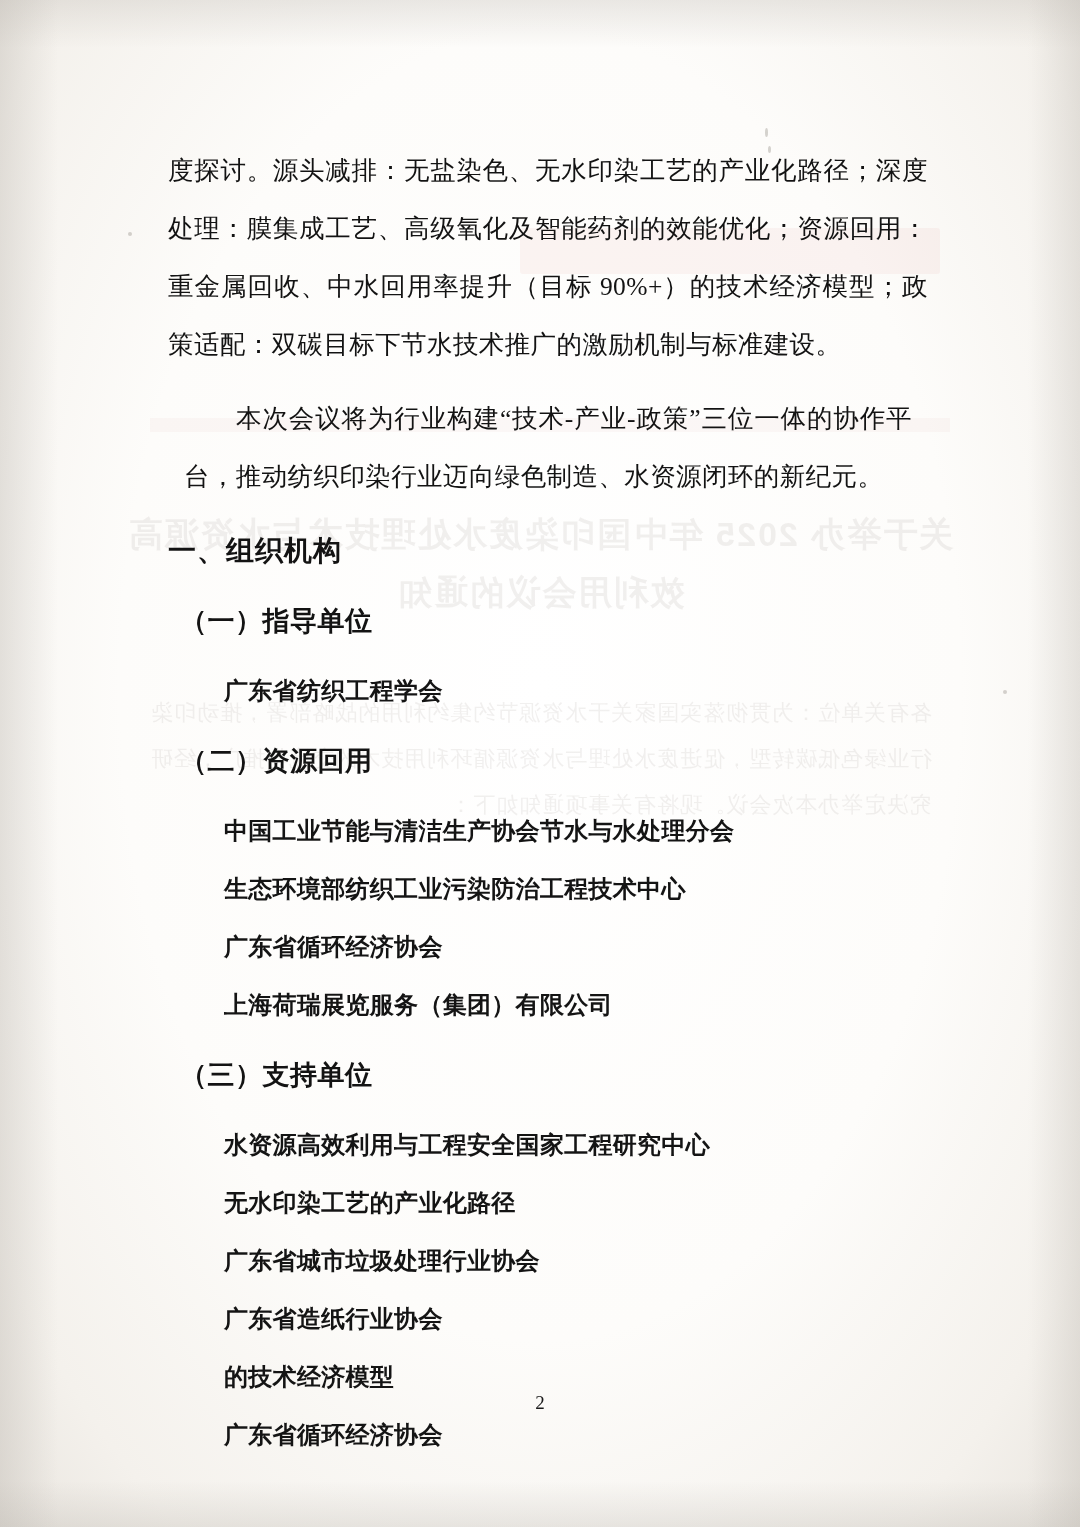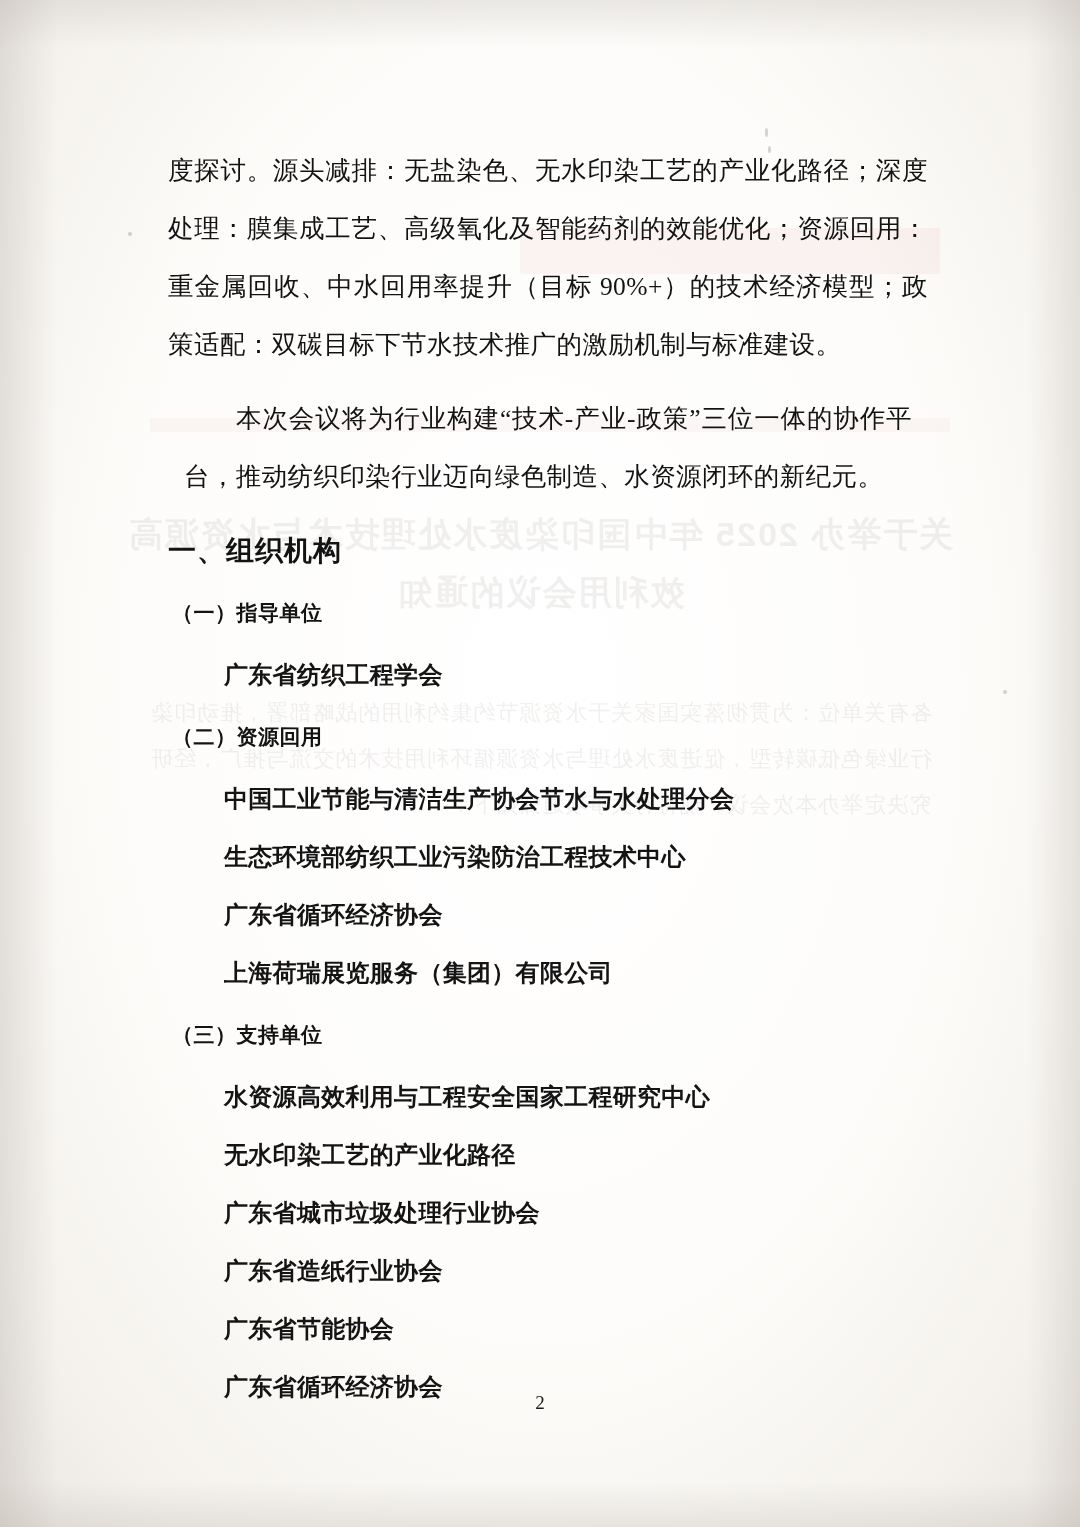--- a/index.html
+++ b/index.html
@@ -107,24 +107,24 @@
     text-indent: 52px;
   }
   .heading1 {
     margin: 0;
     font-family: "DejaVu Sans", "Liberation Sans", sans-serif;
     font-weight: bold;
     font-size: 28px;
     letter-spacing: 1px;
   }
   .heading2 {
-    margin: 4px;
+    margin: 12px;
     font-family: "DejaVu Sans", "Liberation Sans", sans-serif;
     font-weight: bold;
-    font-size: 21px;
+    font-size: 27px;
     letter-spacing: 0.5px;
   }
   .org-list {
     margin: 0;
     padding: 0;
     list-style: none;
   }
   .org-list li {
     font-size: 24px;
     line-height: 58px;
@@ -189,21 +189,21 @@
         <li>广东省循环经济协会</li>
         <li>上海荷瑞展览服务（集团）有限公司</li>
       </ul>
 
       <p class="heading2">（三）支持单位</p>
       <ul class="org-list">
         <li>水资源高效利用与工程安全国家工程研究中心</li>
         <li>无水印染工艺的产业化路径</li>
         <li>广东省城市垃圾处理行业协会</li>
         <li>广东省造纸行业协会</li>
-        <li>广东省节能协会</li>
+        <li>的技术经济模型</li>
         <li>广东省循环经济协会</li>
       </ul>
 
     </div>
 
     <div class="page-number">2</div>
   </div>
 </div>
 
 </body></html>

